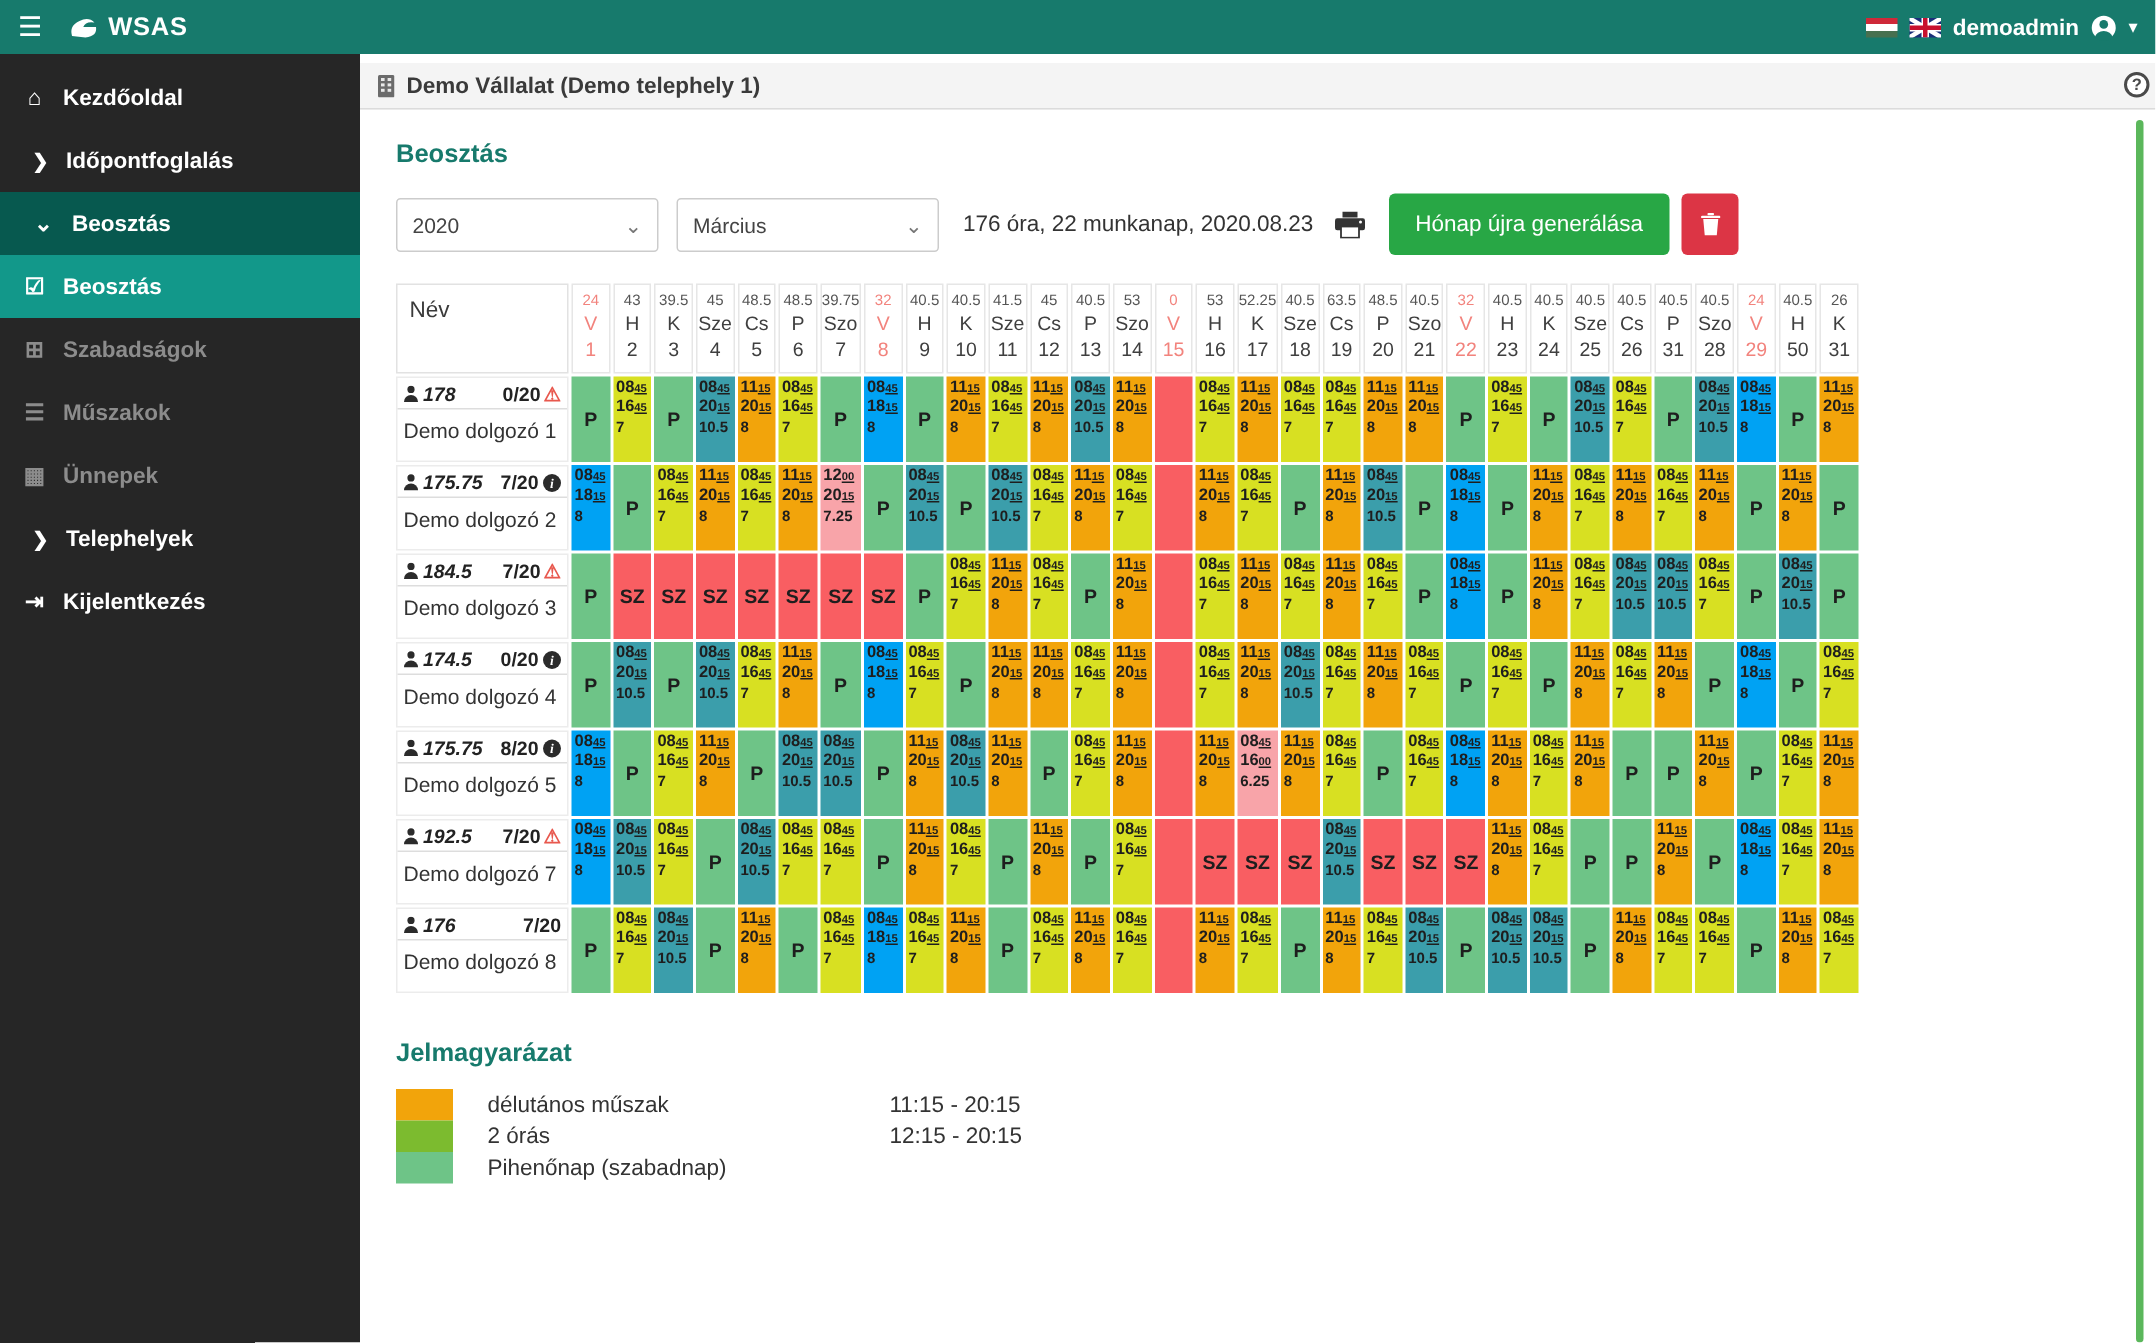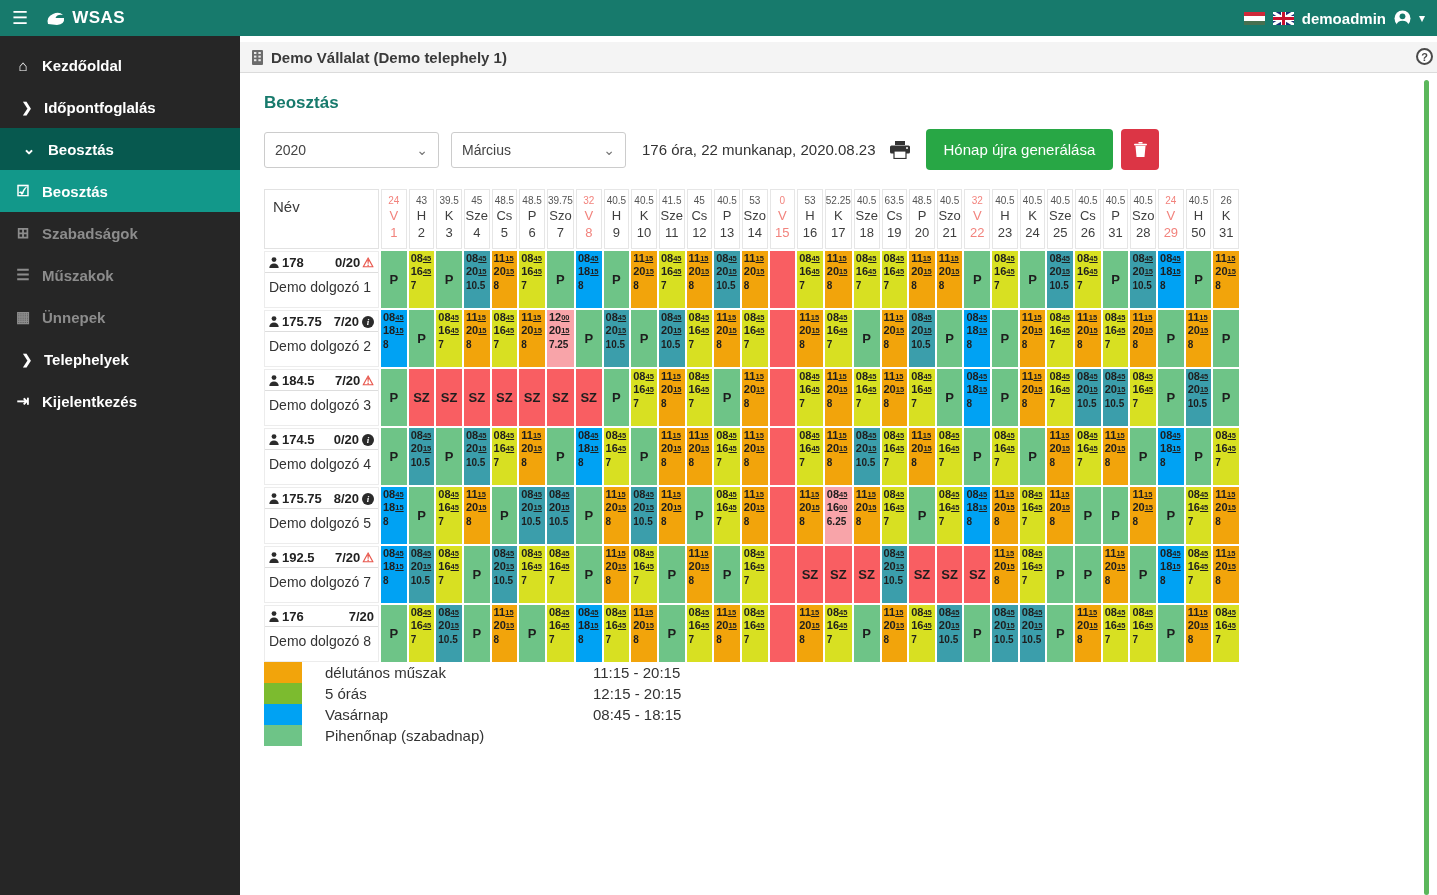--- a/index.html
+++ b/index.html
@@ -90,21 +90,21 @@
   .dh .dhh { font-size:10px; color:#555; line-height:14px; }
   .dh .dhd { font-size:13px; color:#3F3F3F; line-height:16px; }
   .dh .dhn { font-size:13px; color:#3F3F3F; line-height:17px; }
   .dh.wk .dhh, .dh.wk .dhd, .dh.wk .dhn { color:#F2837D; }
 
   .nc { height:57px; border:1px solid #ECECEC; background:#fff; cursor:pointer; }
   .nc .stats {
     display:flex; align-items:center; padding:3px 4px 2px; border-bottom:1px solid #DDD;
     font-size:13px; font-weight:bold; color:#222;
   }
-  .nc .tot { margin-left:3px; }
+  .nc .tot { margin-left:3px;font-style:italic; }
   .nc .sp { flex:1; }
   .nc .warn { color:#E8584E; font-size:13px; margin-left:2px; line-height:1; }
   .nc .info {
     width:12px; height:12px; border-radius:50%; background:#2B2B2B; color:#fff;
     font-size:9px; font-family:"Liberation Serif",serif; font-style:italic;
     display:inline-flex; align-items:center; justify-content:center; margin-left:3px;
   }
   .nc .ename { padding:6px 4px 0; font-size:14px; color:#333; font-weight:normal; }
 
   .cell { height:57px; padding:1px 2px; font-weight:bold; color:#1E1E1E; cursor:pointer; }
@@ -1276,35 +1276,31 @@
             <div class="tm">20<span class="mm">15</span></div>
             <div class="hrs">8</div>
           </div>
           <div class="cell" style="background: rgb(216, 224, 34);">
             <div class="tm">08<span class="mm">45</span></div>
             <div class="tm">16<span class="mm">45</span></div>
             <div class="hrs">7</div>
           </div>
         </div>
 
+      <div class="legend-title">Jelmagyarázat</div>
       <div id="legend">
           <div class="lg-row">
             <div class="lg-swatch" style="background: rgb(242, 164, 11);"></div>
             <div class="lg-label">délutános műszak</div>
             <div class="lg-time">11:15 - 20:15</div>
           </div>
           <div class="lg-row">
             <div class="lg-swatch" style="background: rgb(124, 187, 47);"></div>
-            <div class="lg-label">5 órás</div>
+            <div class="lg-label">2 órás</div>
             <div class="lg-time">12:15 - 20:15</div>
-          </div>
-          <div class="lg-row">
-            <div class="lg-swatch" style="background: rgb(0, 162, 243);"></div>
-            <div class="lg-label">Vasárnap</div>
-            <div class="lg-time">08:45 - 18:15</div>
           </div>
           <div class="lg-row">
             <div class="lg-swatch" style="background: rgb(110, 196, 135);"></div>
             <div class="lg-label">Pihenőnap (szabadnap)</div>
             <div class="lg-time"></div>
           </div>
         </div>
     </div>
   </div>
 </div>

